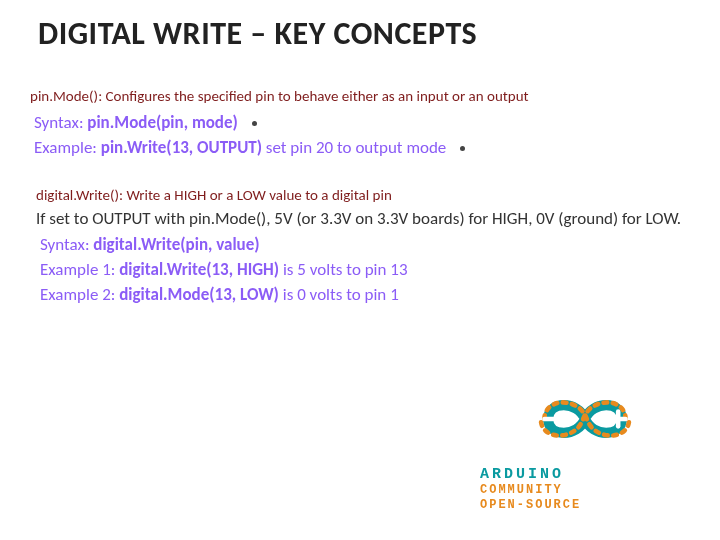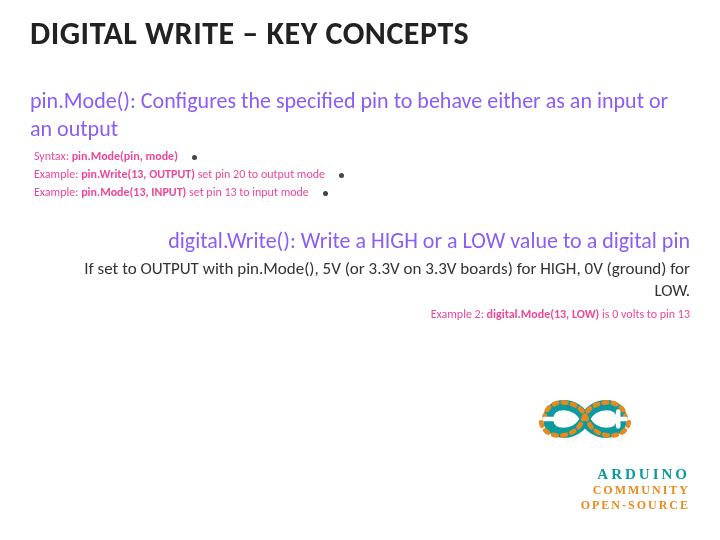--- a/index.html
+++ b/index.html
@@ -14,76 +14,75 @@
   }
   .slide {
     padding: 14px 30px 0 30px;
   }
   .title {
     font-size: 32px;
     font-weight: 700;
     color: #222;
     letter-spacing: 0.5px;
     margin-bottom: 34px;
-    margin-left: 0;
+    margin-left: 8px;
   }
   .func-desc {
-    font-size: 22px;
-    color: #8b5cf6;
+    font-size: 15px;
+    color: #7f1d1d;
     margin-bottom: 6px;
     line-height: 1.25;
   }
   .line {
-    font-size: 12px;
-    color: #ec4899;
+    font-size: 17px;
+    color: #8b5cf6;
     margin: 2px 0 2px 4px;
     line-height: 1.35;
   }
   .line .bold { font-weight: 700; }
   .dot {
     display: inline-block;
     width: 5px; height: 5px;
     background: #444;
     border-radius: 50%;
     vertical-align: middle;
     margin-left: 14px;
   }
   .sec2 {
     margin-top: 26px;
-    text-align: right;
   }
   .sec2 .func-desc { margin-bottom: 4px; margin-left: 6px; }
   .sec2 .sub {
     font-size: 17px;
     color: #333;
     line-height: 1.3;
-    margin: 2px 0 4px 22px;
+    margin: 2px 0 4px 6px;
   }
   .sec2 .line { margin-left: 10px; }
   .ex2 { margin-left: -6px; }
   .logo {
     position: absolute;
     right: 30px;
     bottom: 26px;
     width: 210px;
   }
   .logo-top {
     display: flex;
     align-items: center;
     justify-content: center;
     gap: 0;
   }
   .infinity {
     width: 150px;
     height: 70px;
   }
   .logo-text {
-    text-align: right;
+    text-align: left;
     margin-top: 12px;
-    font-family: Liberation Serif, serif;
+    font-family: Liberation Mono, monospace;
     letter-spacing: 3px;
   }
   .logo-text .l1 {
     color: #0a9aa0;
     font-size: 15px;
     font-weight: 700;
   }
   .logo-text .l2 {
     color: #e78a1e;
     font-size: 12px;
@@ -99,30 +98,33 @@
   <div class="title">DIGITAL WRITE – KEY CONCEPTS</div>
 
   <div>
     <div class="func-desc">pin.Mode(): Configures the specified pin to behave either as an input or an output</div>
     <div class="line">
       <span>Syntax: </span><span class="bold">pin.Mode(pin, mode)</span><span class="dot"></span>
     </div>
     <div class="line">
       <span>Example: </span><span class="bold">pin.Write(13, OUTPUT)</span><span> set pin 20 to output mode</span><span class="dot"></span>
     </div>
-    <div class="line">
-      <span>Example: </span><span class="bold">pin.Mode(13, INPUT)</span><span> set pin 13 to input mode</span><span class="dot"></span>
-    </div>
   </div>
 
   <div class="sec2">
     <div class="func-desc">digital.Write(): Write a HIGH or a LOW value to a digital pin</div>
     <div class="sub">If set to OUTPUT with pin.Mode(), 5V (or 3.3V on 3.3V boards) for HIGH, 0V (ground) for LOW.</div>
+    <div class="line">
+      <span>Syntax: </span><span class="bold">digital.Write(pin, value)</span>
+    </div>
+    <div class="line">
+      <span>Example 1: </span><span class="bold">digital.Write(13, HIGH)</span><span> is 5 volts  to pin 13</span>
+    </div>
     <div class="line ex2">
-      <span>Example 2: </span><span class="bold">digital.Mode(13, LOW)</span><span> is 0 volts to pin 13</span>
+      <span>Example 2: </span><span class="bold">digital.Mode(13, LOW)</span><span> is 0 volts to pin 1</span>
     </div>
   </div>
 </div>
 
 <div class="logo">
   <div class="logo-top">
     <svg class="infinity" viewBox="0 0 160 76">
       <path d="M40 38 C40 18, 72 18, 80 38 C88 58, 120 58, 120 38 C120 18, 88 18, 80 38 C72 58, 40 58, 40 38 Z" fill="none" stroke="#0a9aa0" stroke-width="11" stroke-linecap="round"></path>
       <path d="M36 38 C36 14, 74 14, 82 38 C90 62, 128 62, 128 38" fill="none" stroke="#e78a1e" stroke-width="5" stroke-linecap="round" stroke-dasharray="4 6"></path>
       <path d="M124 38 C124 14, 86 14, 78 38 C70 62, 32 62, 32 38" fill="none" stroke="#e78a1e" stroke-width="5" stroke-linecap="round" stroke-dasharray="4 6"></path>

